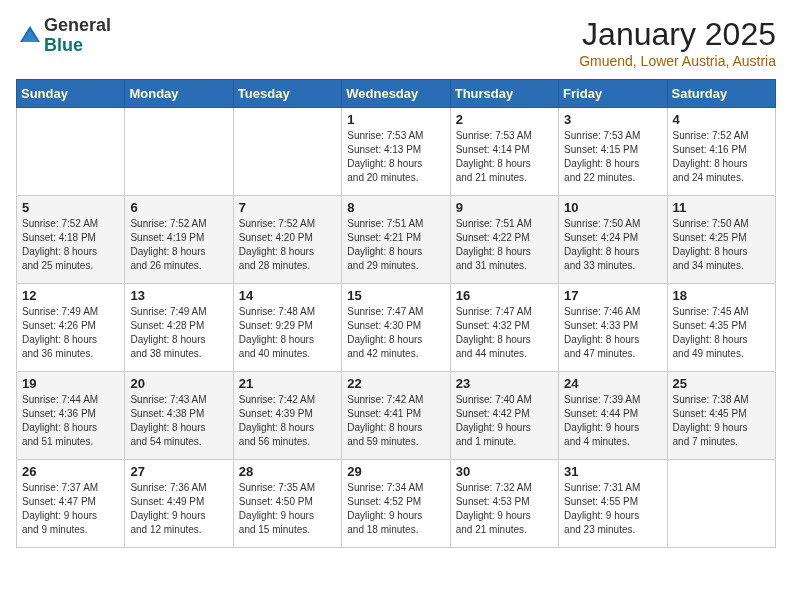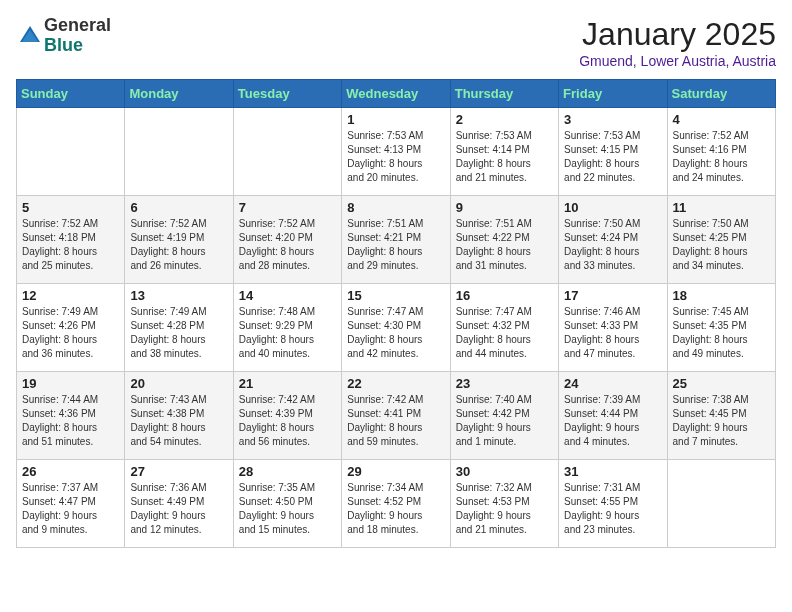--- a/index.html
+++ b/index.html
@@ -35,30 +35,30 @@
     .title-block {
       text-align: right;
     }
     .month-title {
       font-size: 32px;
       font-weight: normal;
       color: #222;
     }
     .subtitle {
       font-size: 14px;
-      color: #4c1d95;
+      color: #a16207;
     }
     .calendar {
       width: 100%;
       border-collapse: collapse;
       border: 1px solid #ccc;
     }
     .calendar th {
       background: #2a6db5;
-      color: #86efac;
+      color: #fef9c3;
       font-size: 13px;
       font-weight: bold;
       padding: 6px 4px;
       text-align: left;
       border: 1px solid #1e5a9c;
     }
     .calendar td {
       vertical-align: top;
       width: 108px;
       border: 1px solid #ccc;

